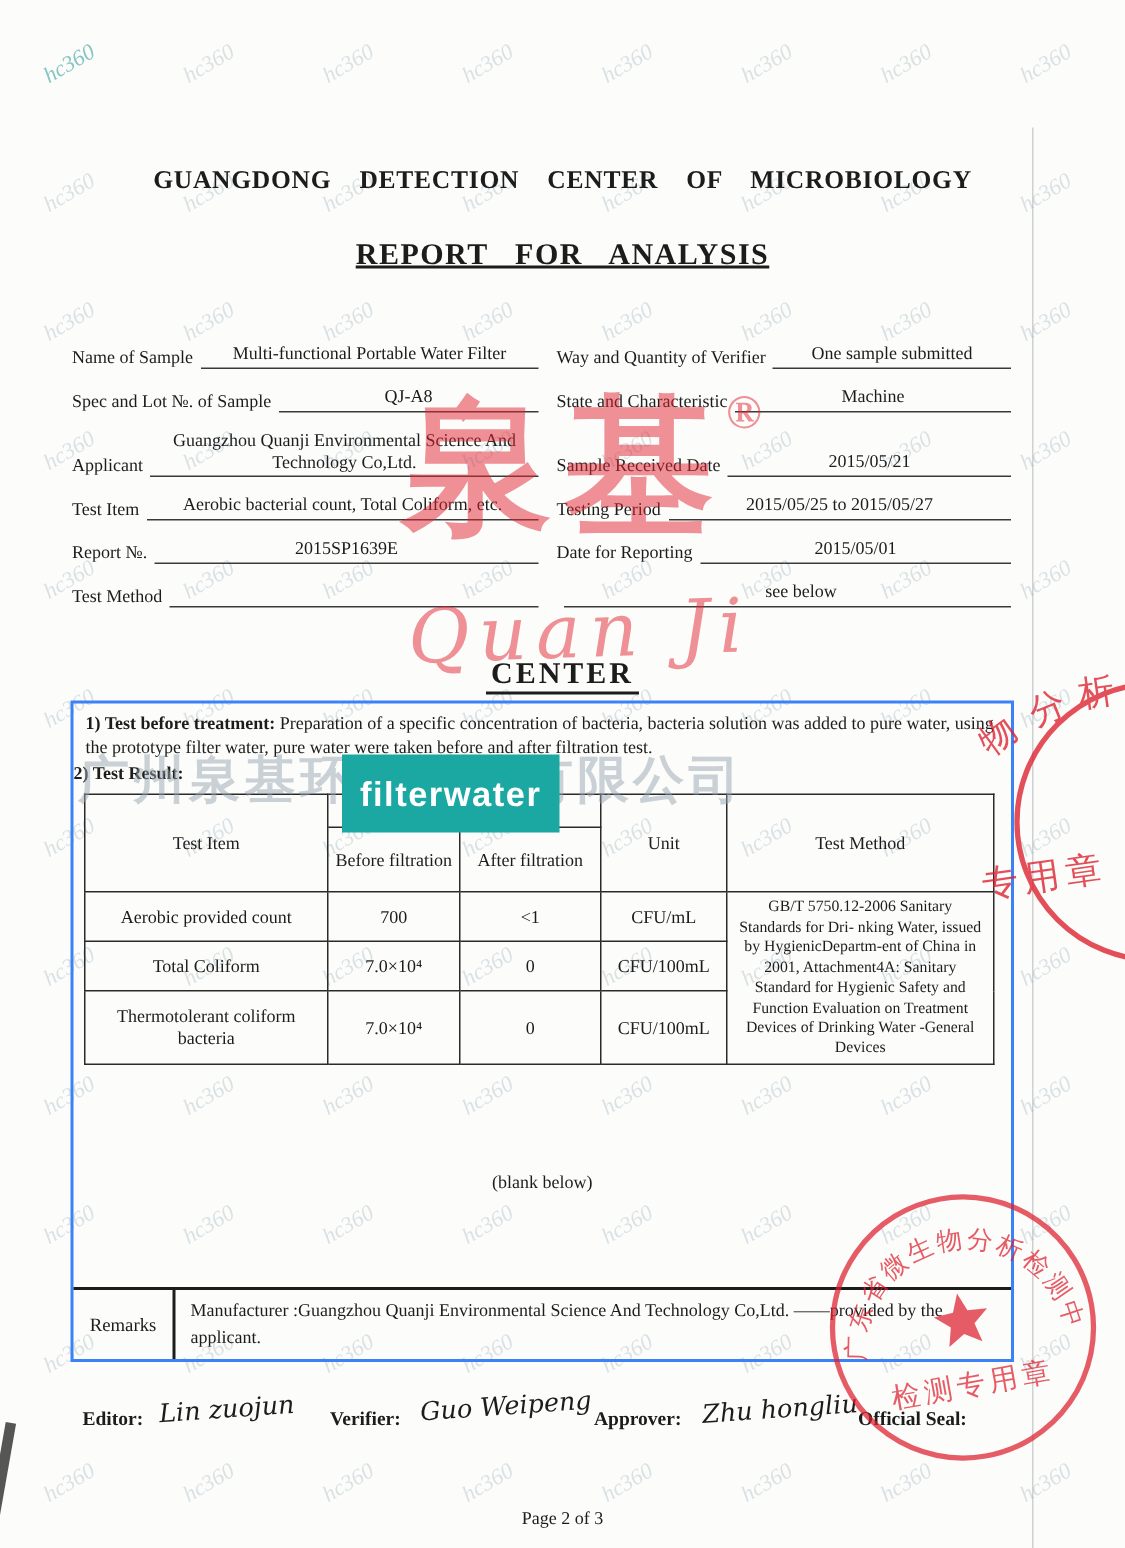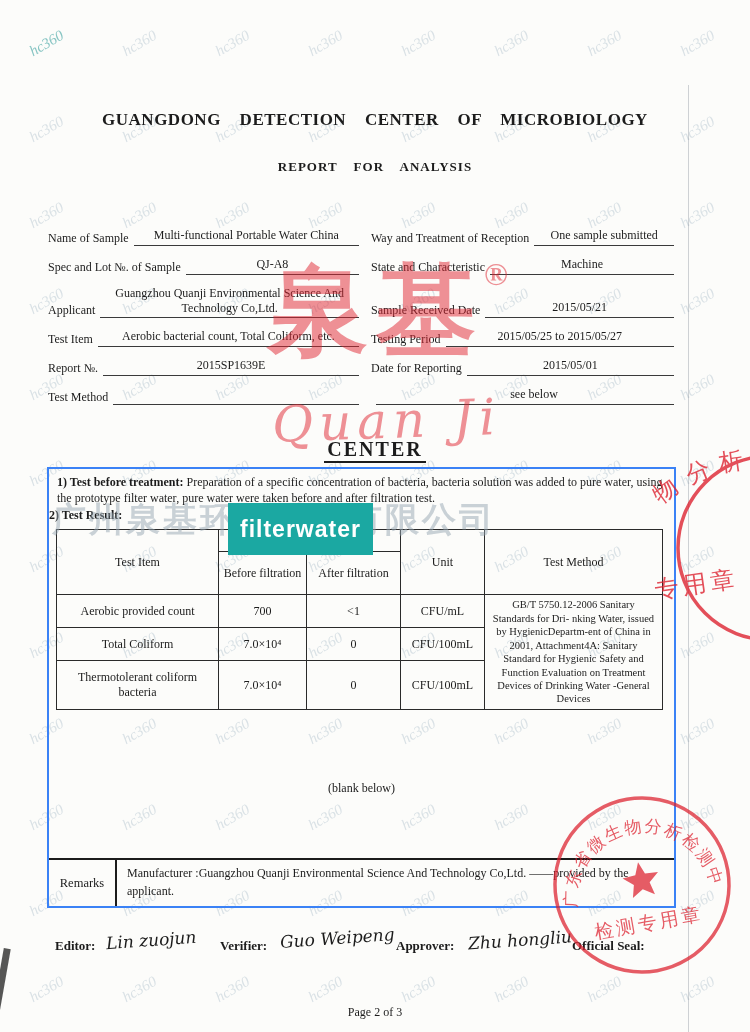--- a/index.html
+++ b/index.html
@@ -18,21 +18,21 @@
   .wm-tile:first-child { color:rgba(35,150,148,.6); opacity:.9; }
   .scan-line { position:absolute; left:688px; top:85px; bottom:0; width:1px; background:rgba(120,130,140,.35); z-index:1; }
   .scan-mark { position:absolute; left:-3px; top:948px; width:7px; height:78px; background:#2c2c2c; transform:rotate(10deg); opacity:.8; z-index:1; }
 
   .doc { position:absolute; inset:0; z-index:1; }
 
   
   .title { position:absolute; top:110px; left:0; right:0; text-align:center;
            font-size:17px; font-weight:bold; letter-spacing:.5px; word-spacing:14px; }
   .subtitle { position:absolute; top:159px; left:0; right:0; text-align:center;
-              font-size:13px; font-weight:bold; letter-spacing:1px; word-spacing:12px; }
+              font-size:20px; font-weight:bold; letter-spacing:1px; word-spacing:12px;text-decoration:underline; }
 
   
   .form { position:absolute; top:228px; left:48px; width:626px; font-size:12px; }
   .f-row { display:flex; align-items:flex-end; margin-bottom:11px; }
   .f-cell { display:flex; align-items:flex-end; }
   .f-cell.left  { width:311px; }
   .f-cell.right { width:303px; margin-left:12px; }
   .f-label { white-space:nowrap; padding-right:5px; }
   .f-value { flex:1; border-bottom:1px solid #3a3a3a; text-align:center; min-height:16px; padding:0 2px 1px; line-height:1.25; }
   .f-value.see-below { text-align:center; padding-left:20px; }
@@ -190,24 +190,24 @@
 
   <div class="doc">
 
     <div class="title">GUANGDONG DETECTION CENTER OF MICROBIOLOGY</div>
     <div class="subtitle">REPORT FOR ANALYSIS</div>
 
     <div class="form">
       <div class="f-row">
         <div class="f-cell left">
           <span class="f-label">Name of Sample</span>
-          <span class="f-value">Multi-functional Portable Water China</span>
-        </div>
-        <div class="f-cell right">
-          <span class="f-label">Way and Treatment of Reception</span>
+          <span class="f-value">Multi-functional Portable Water Filter</span>
+        </div>
+        <div class="f-cell right">
+          <span class="f-label">Way and Quantity of Verifier</span>
           <span class="f-value">One sample submitted</span>
         </div>
       </div>
       <div class="f-row">
         <div class="f-cell left">
           <span class="f-label">Spec and Lot №. of Sample</span>
           <span class="f-value">QJ-A8</span>
         </div>
         <div class="f-cell right">
           <span class="f-label">State and Characteristic</span>

